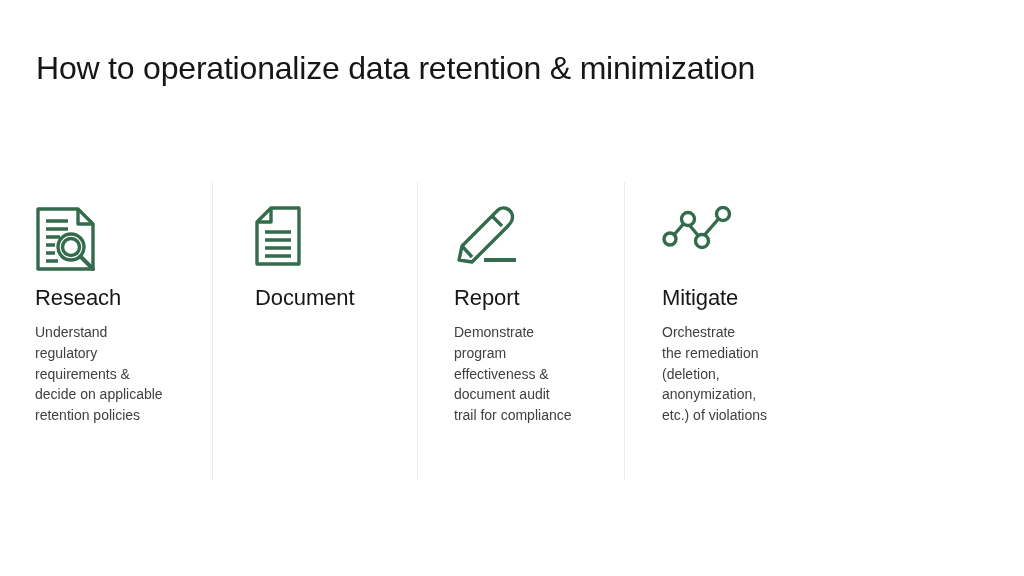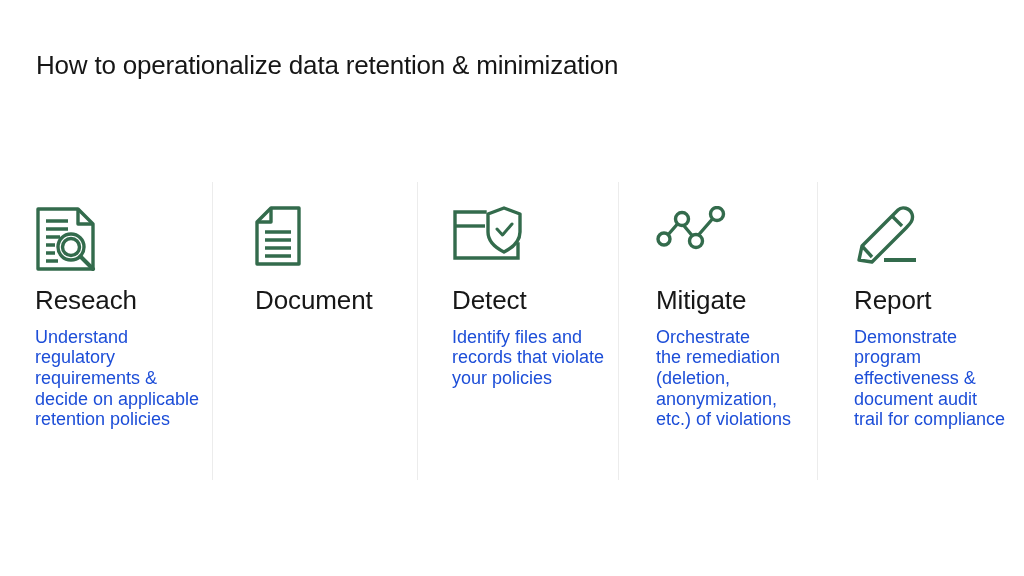--- a/index.html
+++ b/index.html
@@ -13,21 +13,21 @@
     font-family: "Liberation Sans", sans-serif;
     overflow: hidden;
     position: relative;
     -webkit-font-smoothing: antialiased;
   }
 
   #page-title {
     position: absolute;
     left: 36px;
     top: 50px;
-    font-size: 26px;
+    font-size: 32px;
     font-weight: 300;
     color: #161616;
     letter-spacing: -0.2px;
     white-space: nowrap;
   }
 
   #columns {
     position: absolute;
     left: 0px;
     top: 182px;
@@ -60,32 +60,32 @@
     background: #ececec;
   }
 
   .icon-wrap {
     height: 74px;
     display: block;
   }
   .icon-wrap svg { display: block; }
 
   .step-title {
-    font-size: 26px;
+    font-size: 22px;
     font-weight: 300;
     color: #171717;
     margin-top: 6px;
     letter-spacing: -0.1px;
     line-height: 1.1;
   }
 
   .step-desc {
-    font-size: 18px;
+    font-size: 14px;
     font-weight: 400;
-    color: #1d4ed8;
+    color: #404040;
     line-height: 20.7px;
     margin-top: 12px;
     white-space: pre-line;
   }
 </style>
 </head>
 <body>
 
 <div id="page-title">How to operationalize data retention &amp; minimization</div>
 
@@ -114,63 +114,49 @@
     <div class="icon-wrap">
       <svg width="46" height="60" viewBox="0 0 46 60" fill="none" stroke="#336b4c" stroke-width="3.4">
         <path d="M2 16 L16 2 H44 V58 H2 Z" stroke-linejoin="round"></path>
         <path d="M16 2 V16 H2" stroke-linejoin="round"></path>
         <path d="M10 26 h26 M10 34 h26 M10 42 h26 M10 50 h26"></path>
       </svg>
     </div>
     <div class="step-title">Document</div>
   </div>
 
-  <div class="column c2">
+
+  <div class="column c4">
     <div class="icon-wrap">
-      <svg width="70" height="58" viewBox="0 0 70 58" fill="none" stroke="#336b4c" stroke-width="3.4">
-        <path d="M3 6 H33 M3 6 V52 H66 V38" stroke-linecap="square" stroke-linejoin="miter"></path>
-        <path d="M3 20 H33"></path>
-        <path d="M52 2 L68 8 V26 C68 36 60 42 52 46 C44 42 36 36 36 26 V8 Z" fill="#ffffff" stroke-linejoin="round"></path>
-        <path d="M45 23 L50.5 29 L60 18" stroke-width="3" stroke-linecap="round" stroke-linejoin="round"></path>
+      <svg width="66" height="62" viewBox="0 0 66 62" fill="none" stroke="#336b4c" stroke-width="3.4">
+        <path d="M5 54 L8 40 L44 4 C48 0 56 2 58 8 C60 14 56 18 52 22 L18 56 Z" stroke-linejoin="round"></path>
+        <path d="M8 40 L18 51" stroke-linejoin="round"></path>
+        <path d="M38 10 L48 20" stroke-linejoin="round"></path>
+        <path d="M30 54 H62" stroke-width="4" stroke-linecap="butt"></path>
       </svg>
     </div>
-    <div class="step-title">Detect</div>
-    <div class="step-desc">Identify files and
-records that violate
-your policies</div>
+    <div class="step-title">Report</div>
+    <div class="step-desc">Demonstrate
+program
+effectiveness &amp;
+document audit
+trail for compliance</div>
   </div>
 
   <div class="column c3">
     <div class="icon-wrap">
       <svg width="70" height="44" viewBox="0 0 70 44" fill="none" stroke="#336b4c" stroke-width="3.4">
         <path d="M11 30 L24 15 L39 33 L59 10" stroke-linecap="round" stroke-linejoin="round"></path>
         <circle cx="8" cy="33" r="6" fill="#ffffff"></circle>
         <circle cx="26" cy="13" r="6.5" fill="#ffffff"></circle>
         <circle cx="40" cy="35" r="6.5" fill="#ffffff"></circle>
         <circle cx="61" cy="8" r="6.5" fill="#ffffff"></circle>
       </svg>
     </div>
     <div class="step-title">Mitigate</div>
     <div class="step-desc">Orchestrate
 the remediation
 (deletion,
 anonymization,
  etc.) of violations</div>
   </div>
 
-  <div class="column c4">
-    <div class="icon-wrap">
-      <svg width="66" height="62" viewBox="0 0 66 62" fill="none" stroke="#336b4c" stroke-width="3.4">
-        <path d="M5 54 L8 40 L44 4 C48 0 56 2 58 8 C60 14 56 18 52 22 L18 56 Z" stroke-linejoin="round"></path>
-        <path d="M8 40 L18 51" stroke-linejoin="round"></path>
-        <path d="M38 10 L48 20" stroke-linejoin="round"></path>
-        <path d="M30 54 H62" stroke-width="4" stroke-linecap="butt"></path>
-      </svg>
-    </div>
-    <div class="step-title">Report</div>
-    <div class="step-desc">Demonstrate
-program
-effectiveness &amp;
-document audit
-trail for compliance</div>
-  </div>
-
 </div>
 
 </body></html>

